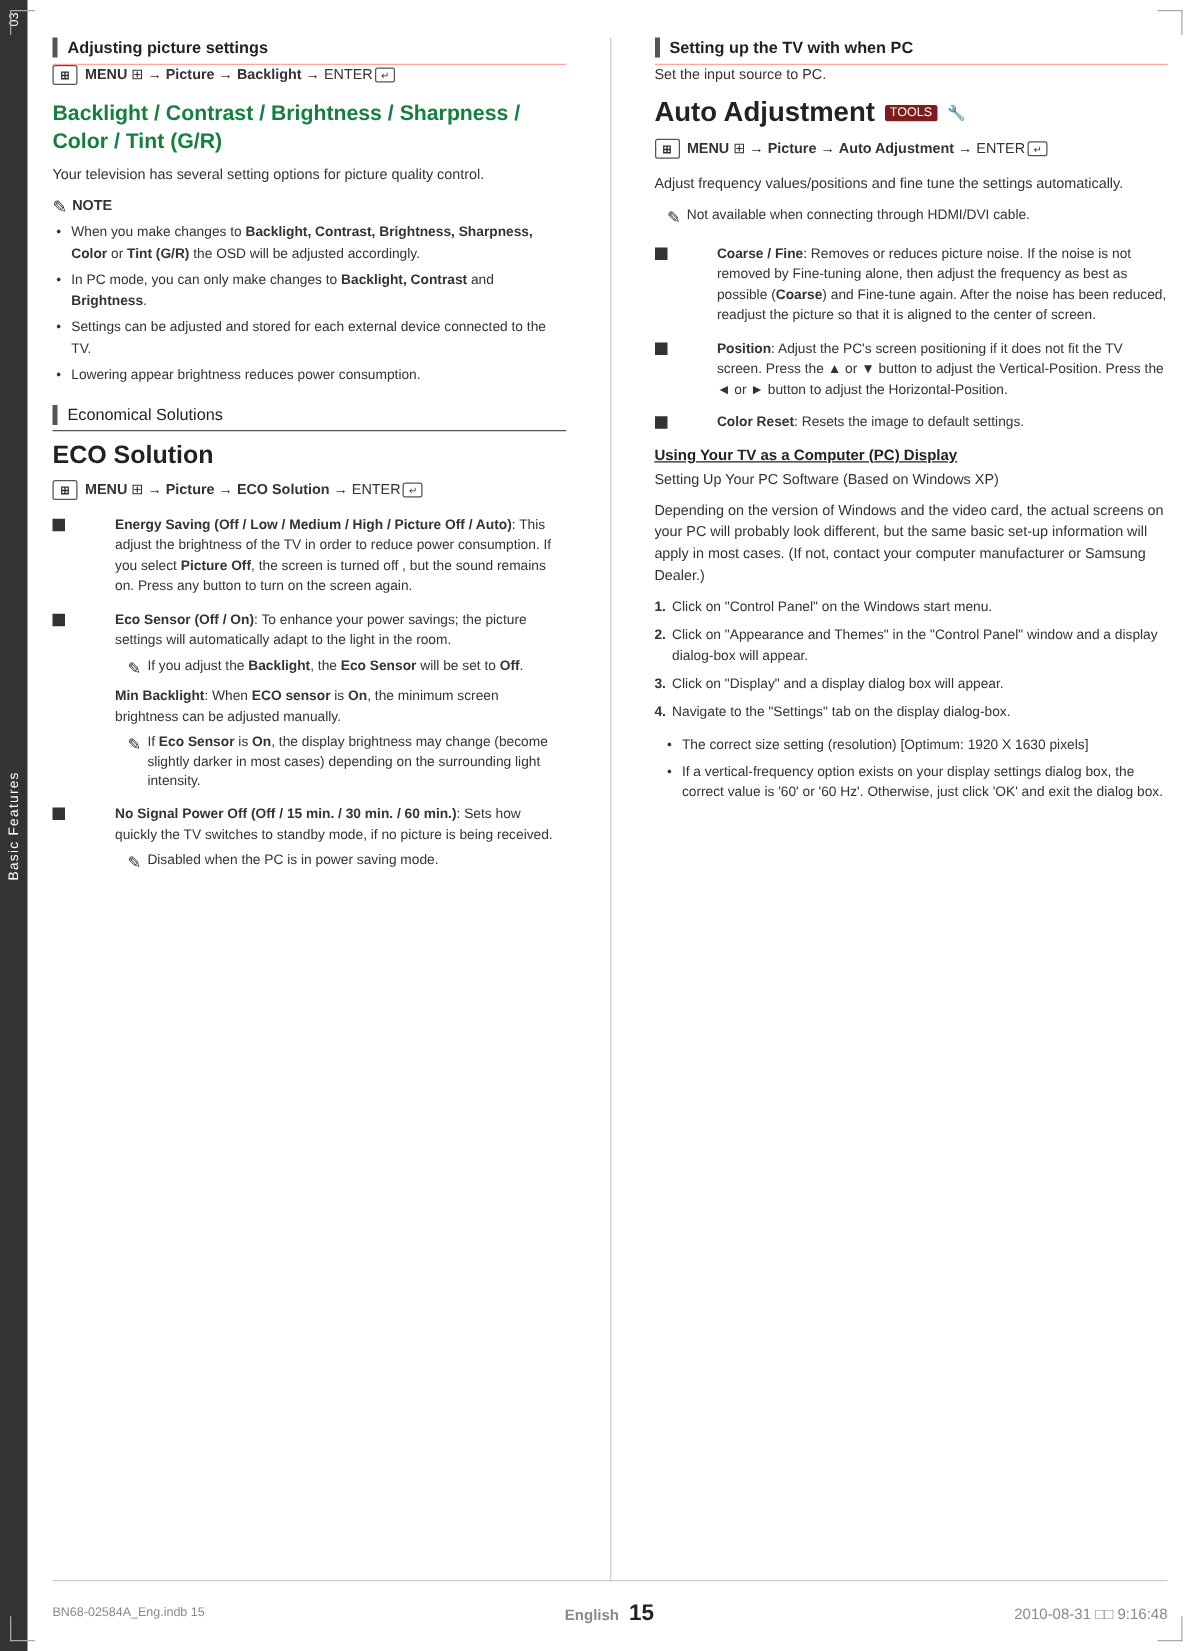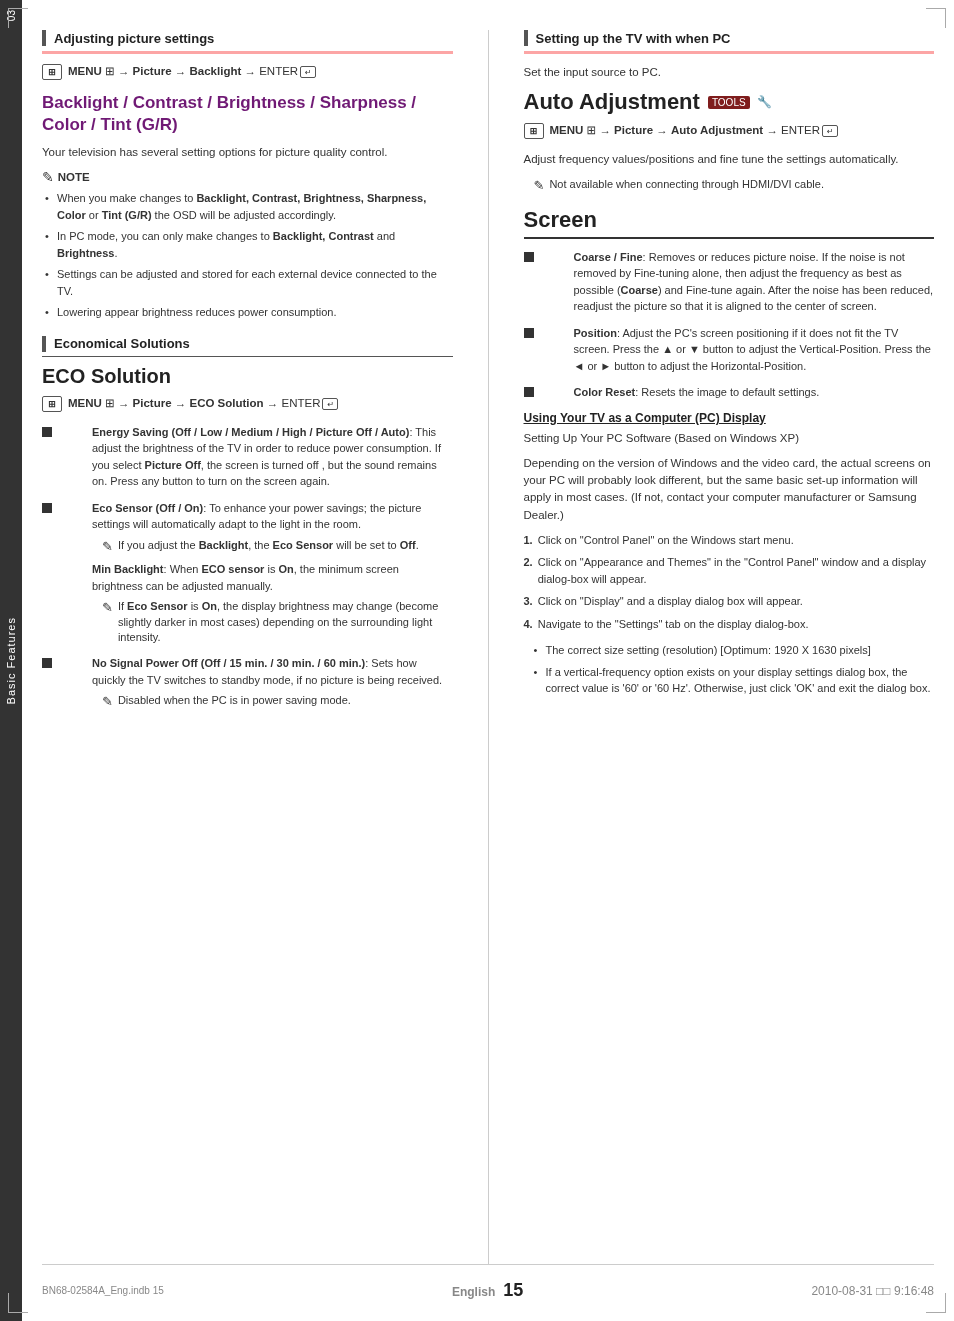--- a/index.html
+++ b/index.html
@@ -53,23 +53,22 @@
       flex: 1;
     }
     .left-col {
       flex: 1;
     }
     .right-col {
       flex: 1;
     }
     .section-header {
       display: flex;
-      align-items: flex-end;
-      margin-bottom: 10px;
-      border-bottom: 3px solid #fca5a5;
+      align-items: flex-start;
+      border-bottom: 1px solid #fca5a5;
       padding-bottom: 5px;
     }
     .section-header-bar {
       width: 4px;
       height: 16px;
       background: #555;
       margin-right: 8px;
       flex-shrink: 0;
     }
     .section-header h2 {
@@ -104,21 +103,21 @@
       border: 1px solid #555;
       border-radius: 2px;
       font-size: 8px;
       text-align: center;
       line-height: 12px;
       margin: 0 2px;
     }
     .big-title {
       font-size: 17px;
       font-weight: bold;
-      color: #701a75;
+      color: #15803d;
       margin-bottom: 8px;
       line-height: 1.3;
     }
     .body-text {
       font-size: 11.5px;
       color: #333;
       line-height: 1.5;
       margin-bottom: 8px;
     }
     .note-section {
@@ -153,21 +152,21 @@
     }
     .subsection-header {
       display: flex;
       align-items: center;
       margin: 15px 0 8px 0;
       border-bottom: 1px solid #555;
       padding-bottom: 4px;
     }
     .subsection-header h3 {
       font-size: 13px;
-      font-weight: bold;
+      font-weight: normal;
     }
     .eco-title {
       font-size: 20px;
       font-weight: bold;
       margin-bottom: 8px;
       color: #222;
     }
     .bullet-list {
       list-style: none;
       padding: 0;
@@ -483,21 +482,20 @@
           </span>
         </div>
 
         <p class="body-text">Adjust frequency values/positions and fine tune the settings automatically.</p>
 
         <div class="subnote" style="margin-bottom:12px;">
           <span class="pencil-sm">✎</span>
           <span>Not available when connecting through HDMI/DVI cable.</span>
         </div>
 
-        <div class="screen-title">Screen</div>
 
         <ul class="bullet-list">
           <li>
             <span class="sq-bullet"></span>
             <div class="content">
               <strong>Coarse / Fine</strong>: Removes or reduces picture noise. If the noise is not removed by Fine-tuning alone, then adjust the frequency as best as possible (<strong>Coarse</strong>) and Fine-tune again. After the noise has been reduced, readjust the picture so that it is aligned to the center of screen.
             </div>
           </li>
           <li>
             <span class="sq-bullet"></span>

